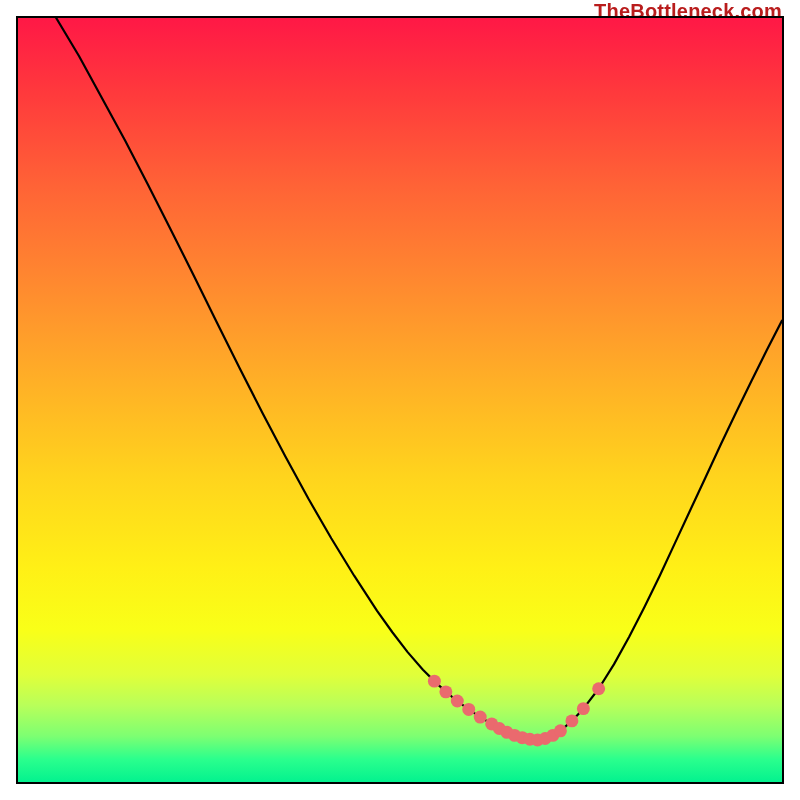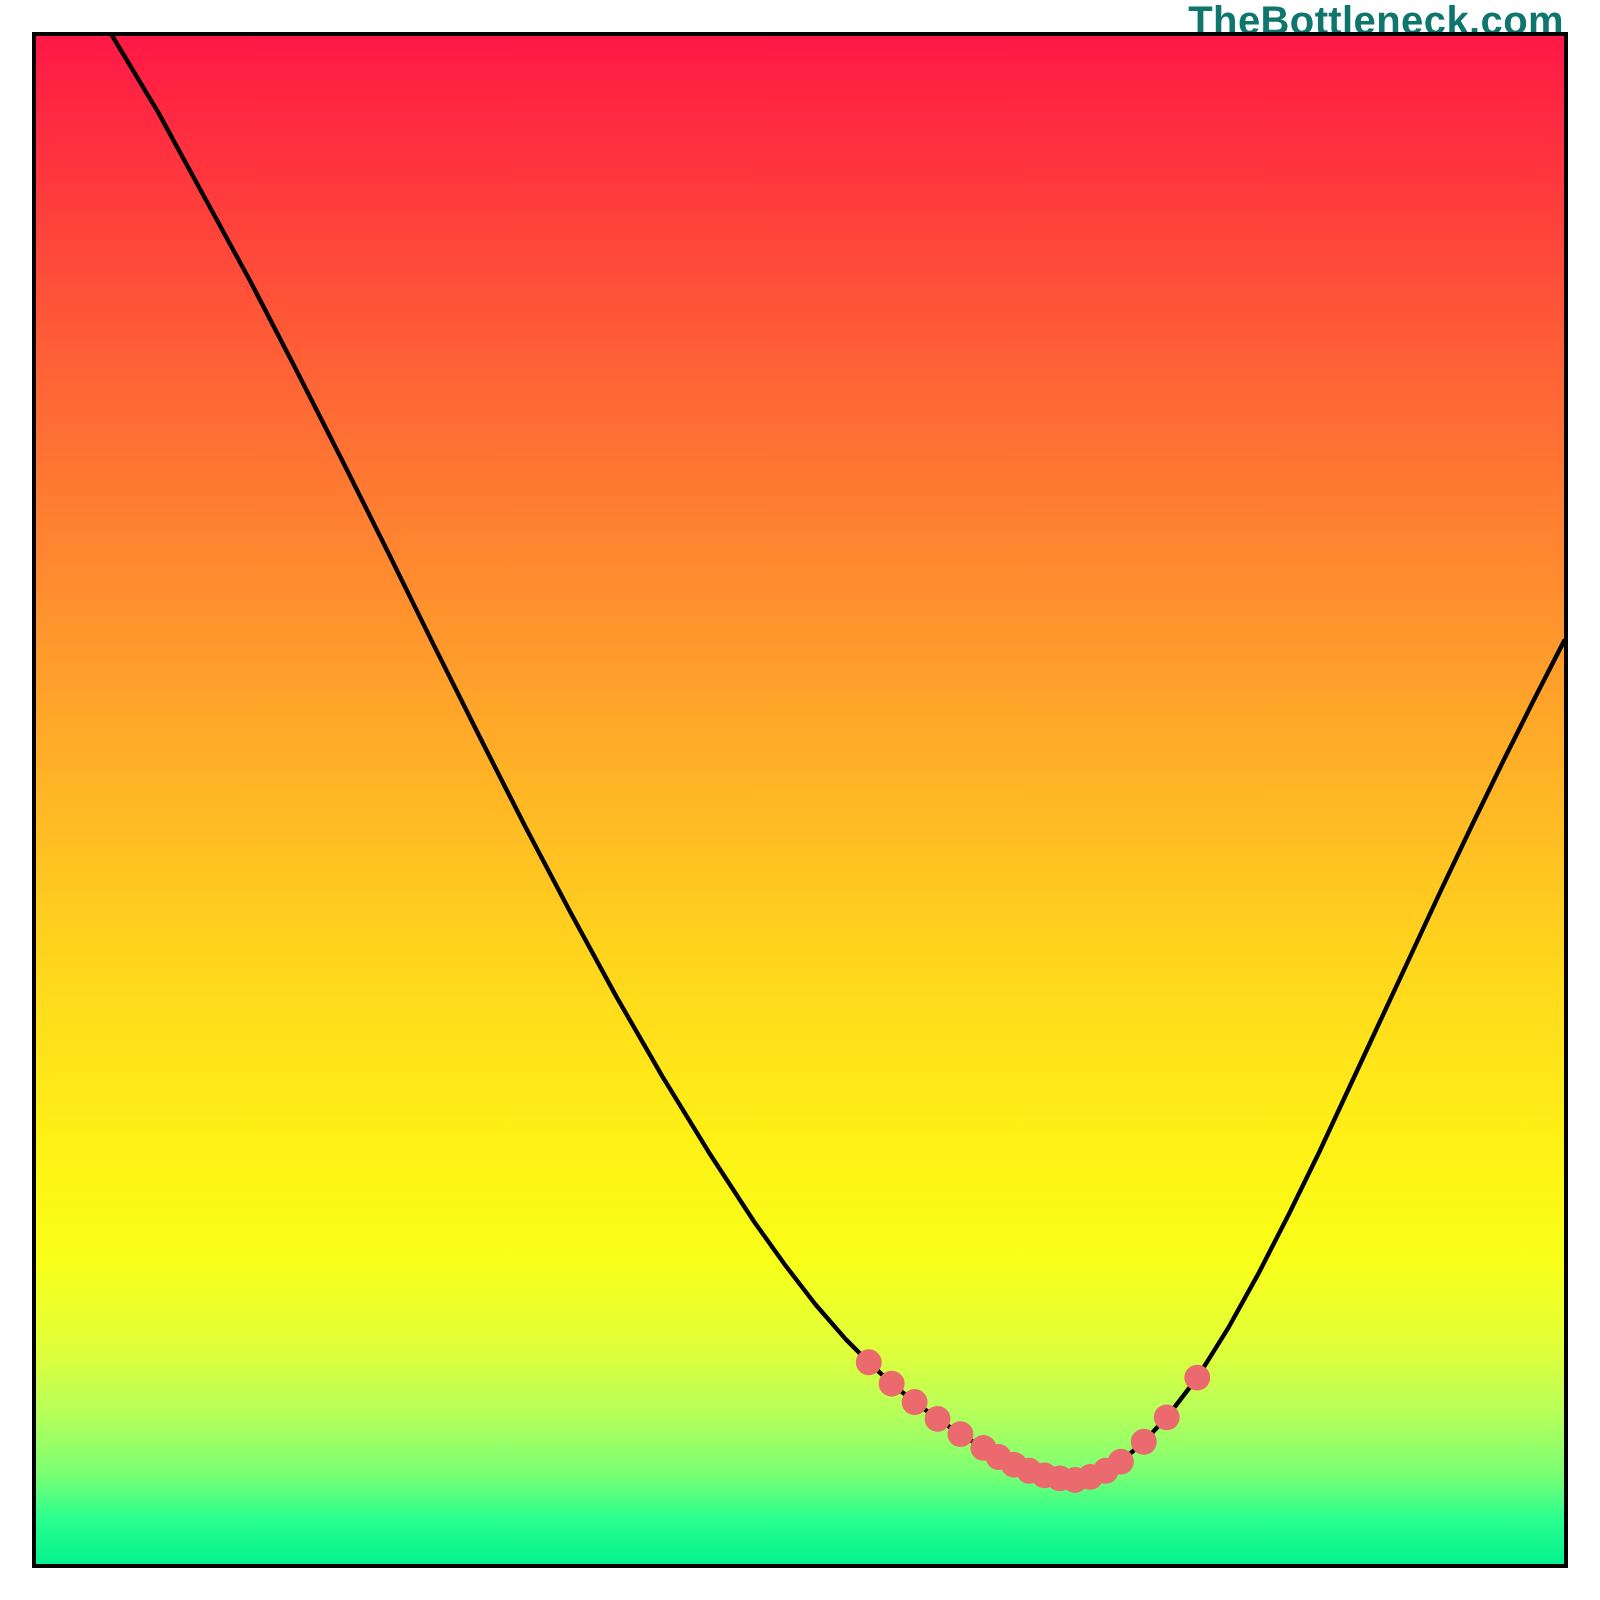--- a/index.html
+++ b/index.html
@@ -50,21 +50,21 @@
     left: 0; top: 0;
     width: 100%;
     height: 100%;
   }
   .attribution {
     position: absolute;
     top: 0px;
     right: 18px;
     font-size: 20px;
     font-weight: 600;
-    color: #0f766e;
+    color: #b91c1c;
     letter-spacing: 0.2px;
   }
 </style>
 </head>
 <body>
 
 <div class="chart-wrap">
   <div class="attribution">TheBottleneck.com</div>
 
   <div class="plot-frame">

